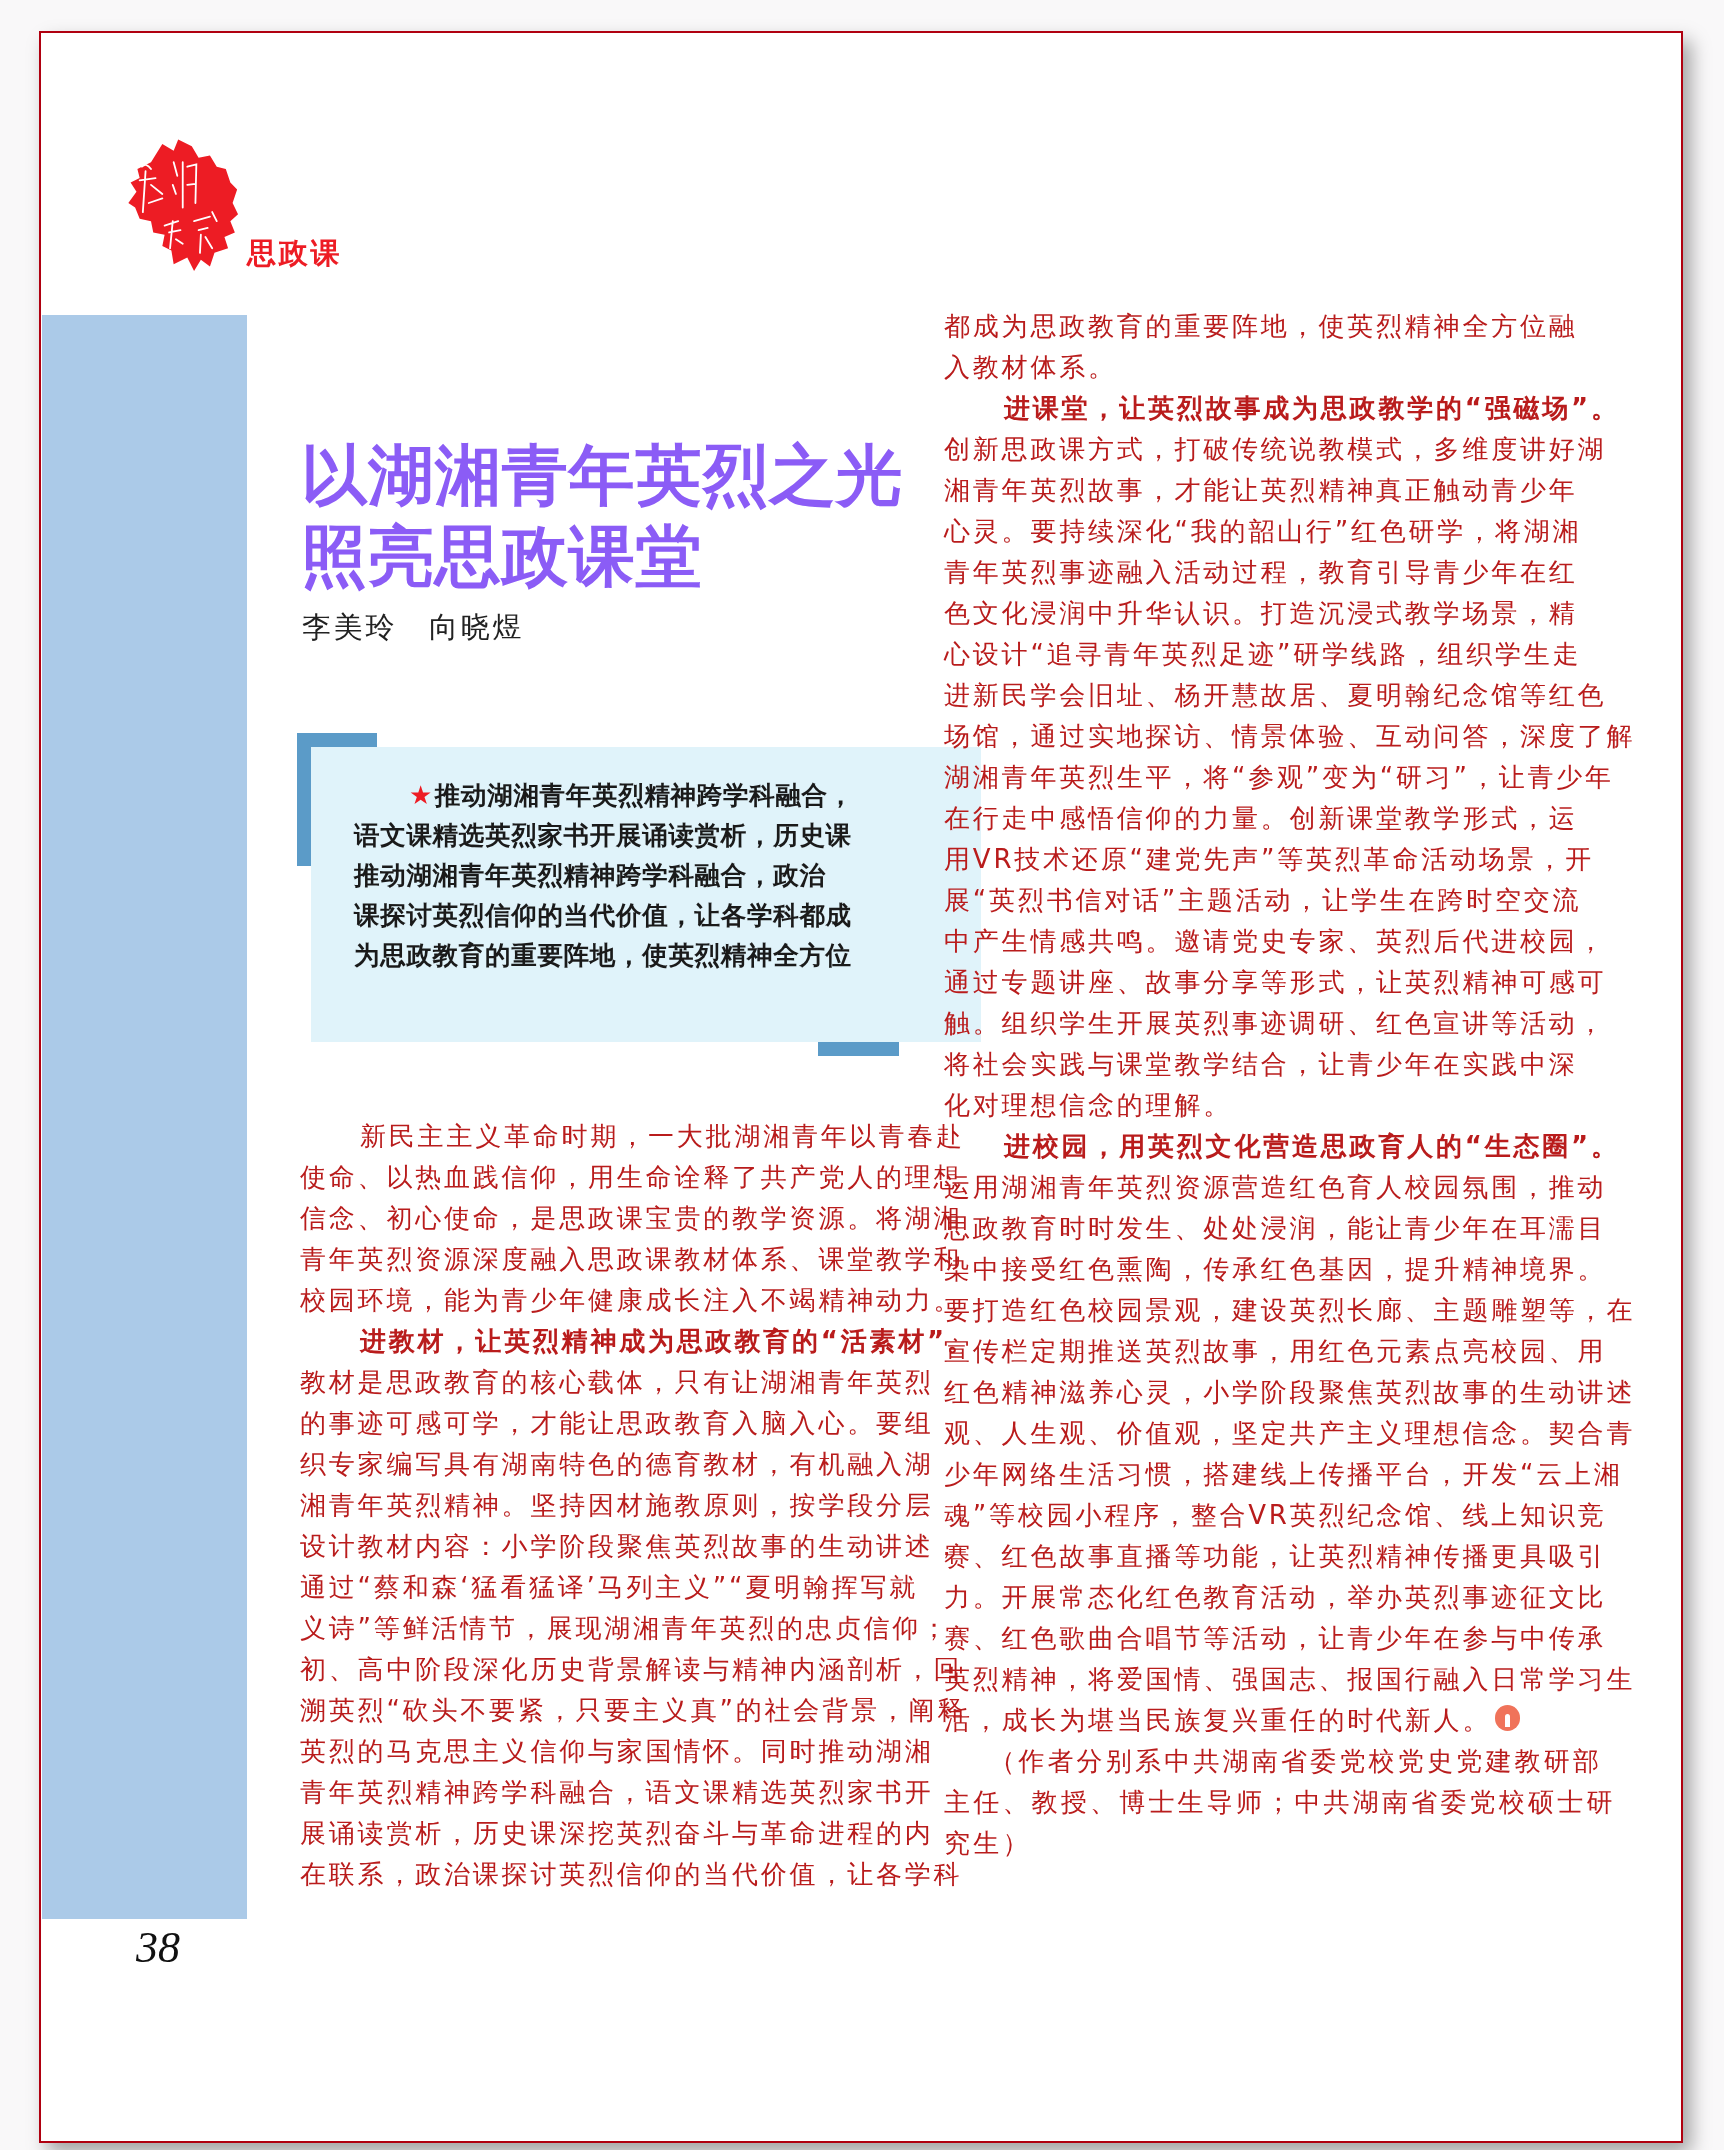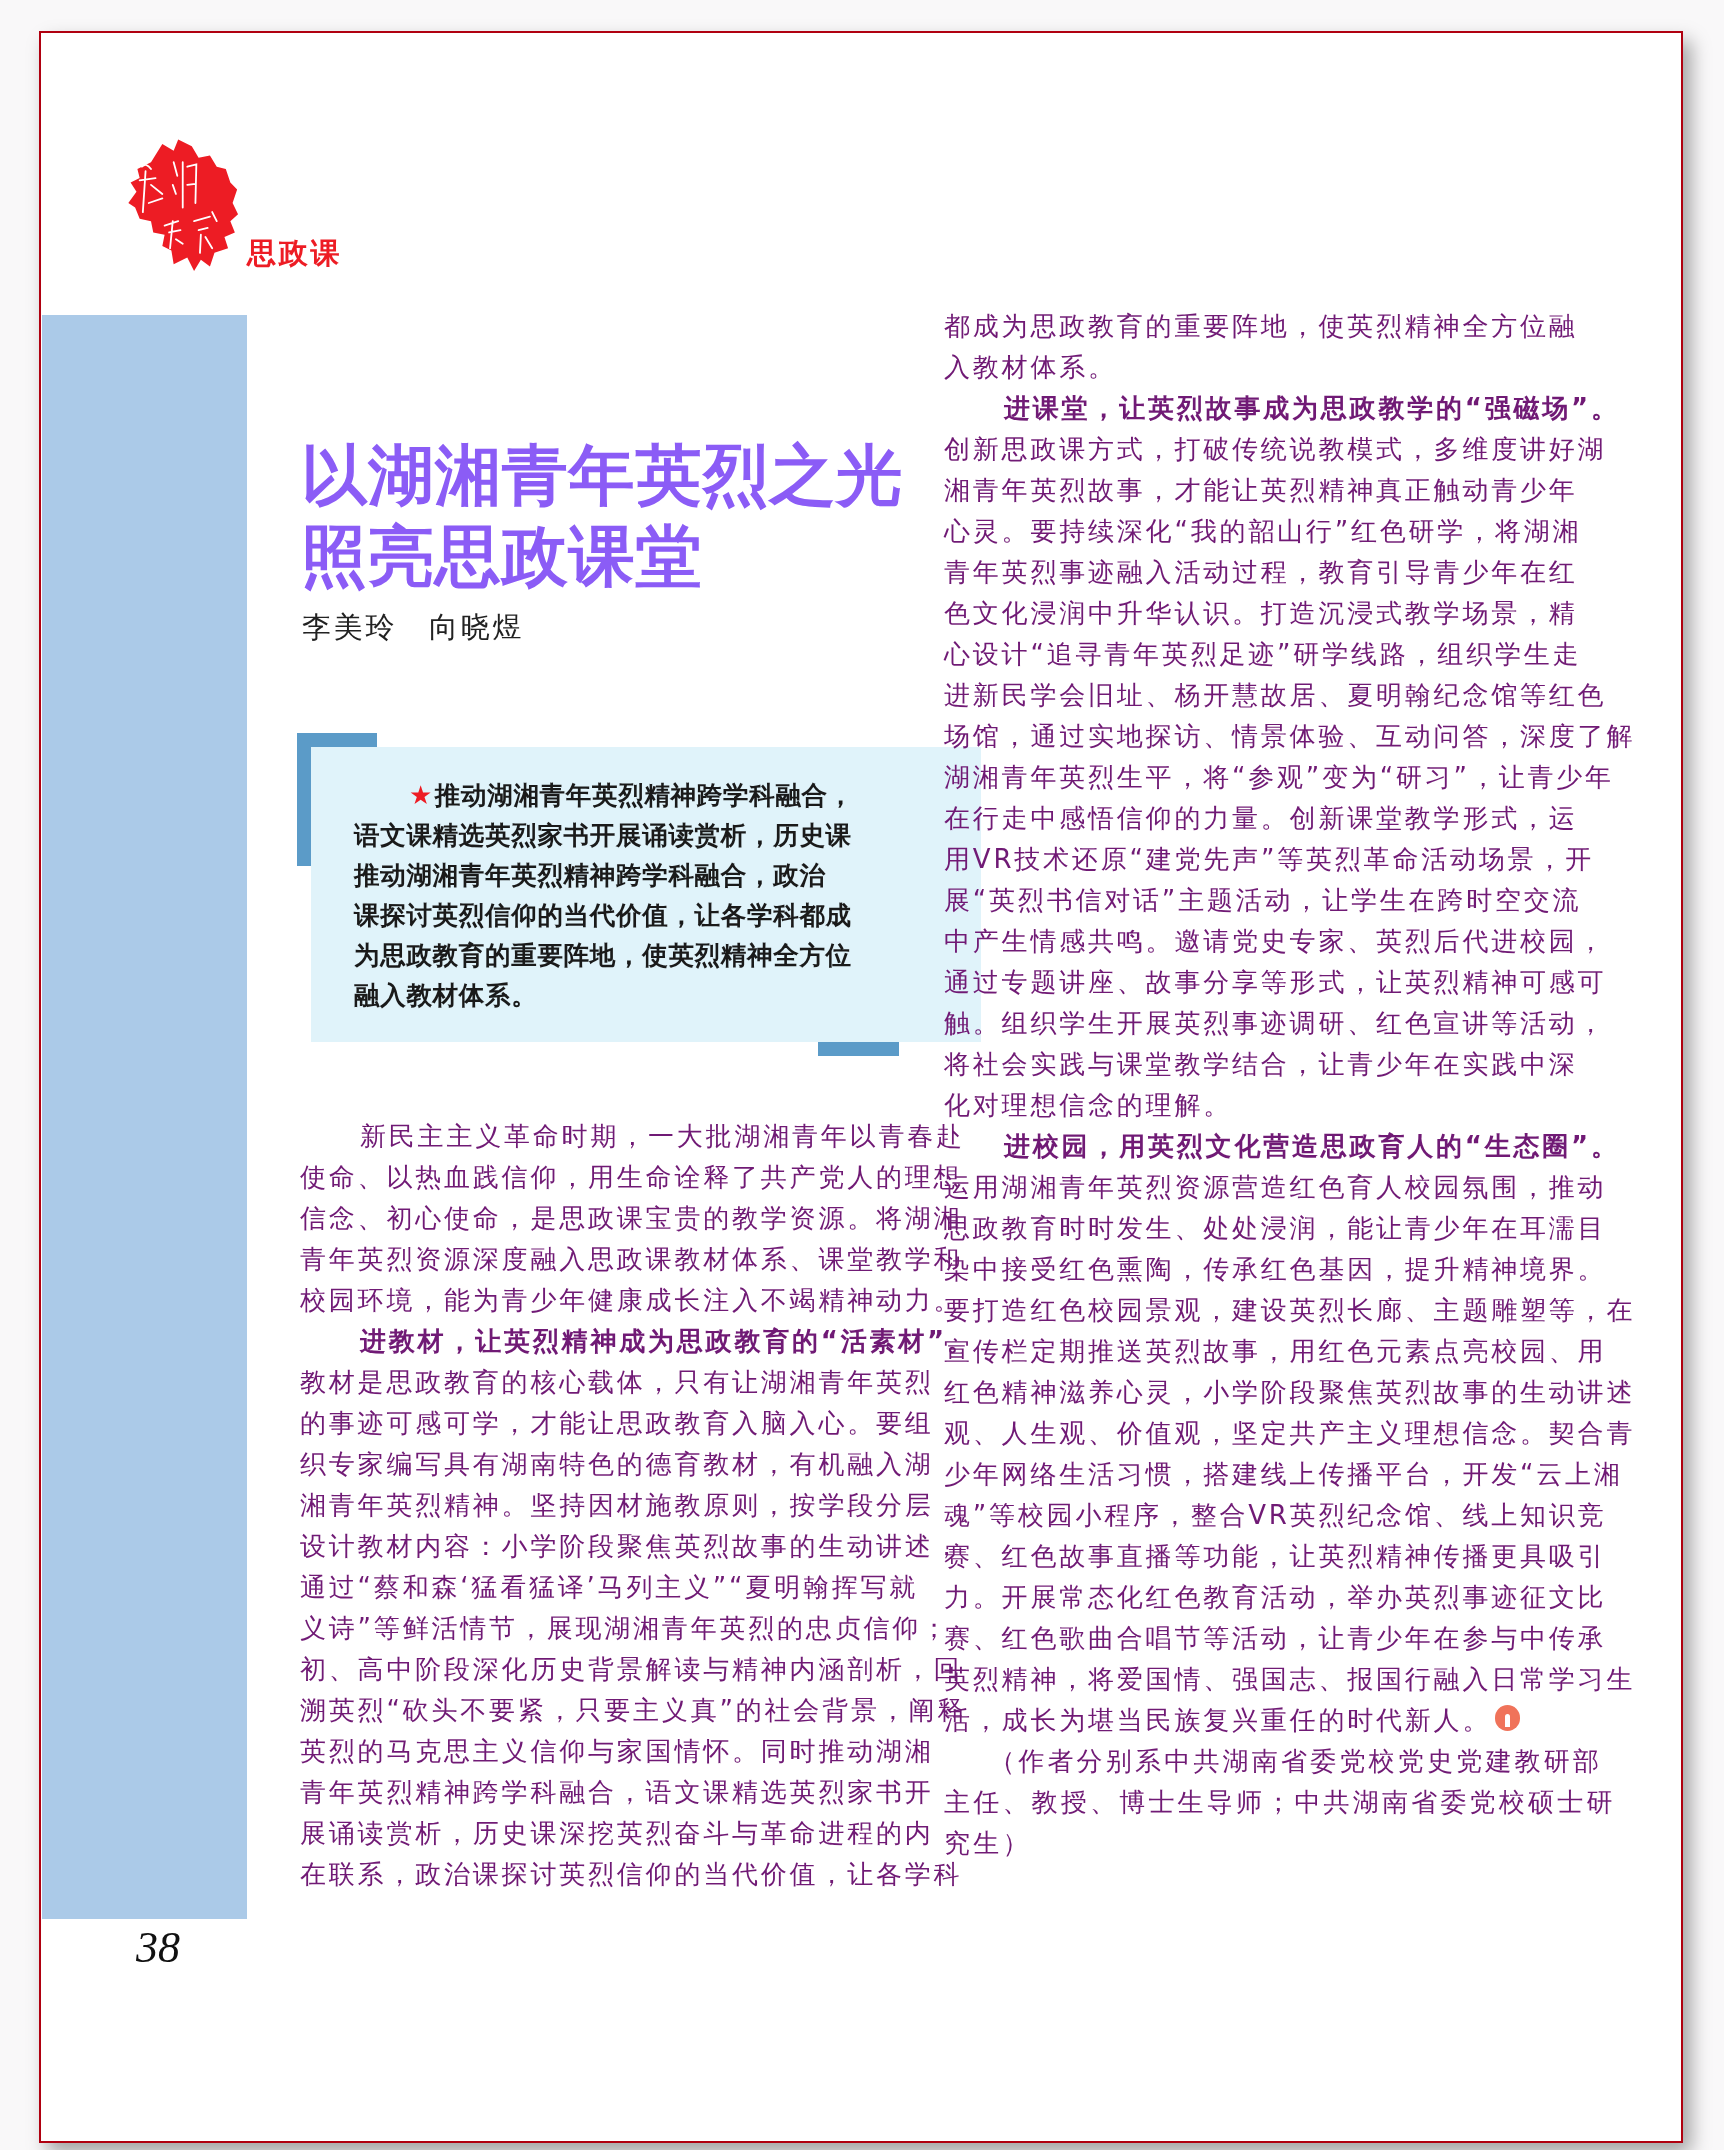--- a/index.html
+++ b/index.html
@@ -51,21 +51,21 @@
     font-size:25.5px; line-height:40px; color:#1a1a1a;
     text-align:justify;
   }
   .callout-line { white-space:nowrap; letter-spacing:0.7px; }
   .callout-line.first { padding-left:55px; }
   .star { color:#ed1c24; font-size:26px; margin-right:1.8px; }
   
   .col {
     position:absolute; width:605px;
     font-family:"DejaVu Sans", sans-serif; font-size:26px; line-height:41px;
-    color:#701a75;
+    color:#b91c1c;
   }
   .col-left { left:300px; top:1116px; }
   .col-right { left:944px; top:306px; }
   .line { white-space:nowrap; letter-spacing:2.8px; height:41px; }
   .line.indent { padding-left:60px; }
   .line.bold { font-weight:bold; }
   .line.note { font-family:"DejaVu Serif", serif; letter-spacing:3.2px; }
   .endmark {
     display:inline-block; width:25.5px; height:25.5px; border-radius:50%;
     background:#f0735a; vertical-align:-1.8px; margin-left:3.6px; position:relative;
@@ -112,21 +112,20 @@
 <div class="bracket-tl-v"></div>
 <div class="bracket-br-v"></div>
 <div class="bracket-br-h"></div>
 <div class="callout">
   <div class="callout-text">
     <div class="callout-line first"><span class="star">★</span><span>推动湖湘青年英烈精神跨学科融合，</span></div>
     <div class="callout-line">语文课精选英烈家书开展诵读赏析，历史课</div>
     <div class="callout-line">推动湖湘青年英烈精神跨学科融合，政治</div>
     <div class="callout-line">课探讨英烈信仰的当代价值，让各学科都成</div>
     <div class="callout-line">为思政教育的重要阵地，使英烈精神全方位</div>
-    <div class="callout-line">融入教材体系。</div>
   </div>
 </div>
 
 <div class="col col-left" id="col-left">
     <div class="line indent">新民主主义革命时期，一大批湖湘青年以青春赴</div>
     <div class="line">使命、以热血践信仰，用生命诠释了共产党人的理想</div>
     <div class="line">信念、初心使命，是思政课宝贵的教学资源。将湖湘</div>
     <div class="line">青年英烈资源深度融入思政课教材体系、课堂教学和</div>
     <div class="line">校园环境，能为青少年健康成长注入不竭精神动力。</div>
     <div class="line indent bold">进教材，让英烈精神成为思政教育的“活素材”。</div>

